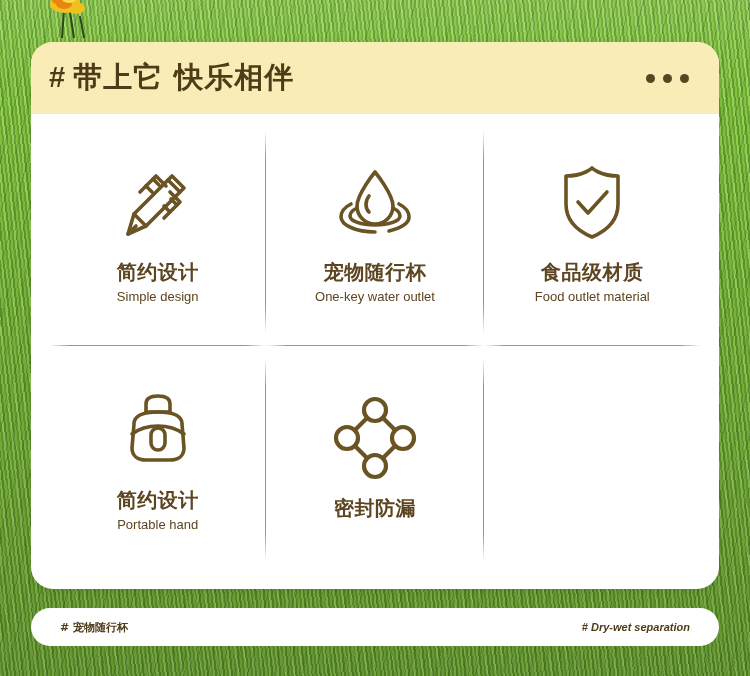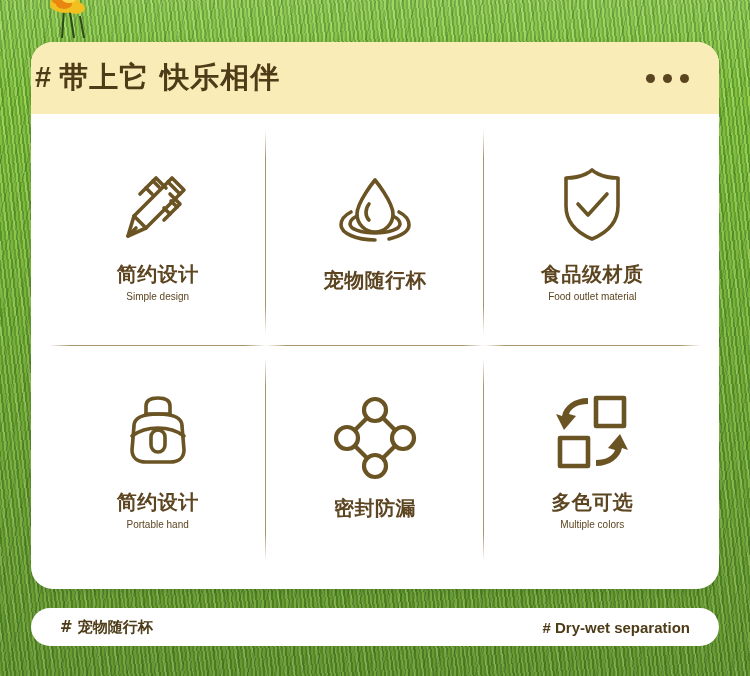--- a/index.html
+++ b/index.html
@@ -60,21 +60,21 @@
     z-index: 3;
   }
 
   
   #header-banner {
     height: 72px;
     background: #faecb6;
     display: flex;
     align-items: center;
     justify-content: space-between;
-    padding: 0 26px 0 4px;
+    padding: 0 26px 0 18px;
     box-sizing: border-box;
   }
   #header-title {
     font-size: 29px;
     font-weight: 700;
     color: #4e3b17;
     letter-spacing: 1px;
     white-space: nowrap;
     font-family: "DejaVu Sans", "Liberation Sans", sans-serif;
   }
@@ -148,21 +148,21 @@
     font-size: 20px;
     font-weight: 700;
     color: #5c4520;
     line-height: 1.25;
     letter-spacing: 0.5px;
     margin-bottom: 4px;
     font-family: "DejaVu Sans", "Liberation Sans", sans-serif;
     white-space: nowrap;
   }
   .feature-title-en {
-    font-size: 10px;
+    font-size: 13px;
     font-weight: 400;
     color: #5c4520;
     line-height: 1.25;
     white-space: nowrap;
     font-family: "Liberation Sans", sans-serif;
   }
 
   
   #footer-bar {
     position: absolute;
@@ -173,28 +173,29 @@
     background: #ffffff;
     border-radius: 19px;
     display: flex;
     align-items: center;
     justify-content: space-between;
     padding: 0 29px;
     box-sizing: border-box;
     z-index: 3;
   }
   .footer-tag {
-    font-size: 15px;
+    font-size: 11px;
     font-weight: 700;
     color: #4e3b17;
     white-space: nowrap;
     font-family: "DejaVu Sans", "Liberation Sans", sans-serif;
   }
   #footer-tag-right {
     font-family: "Liberation Sans", sans-serif;
+    font-style: italic;
   }
 </style>
 </head>
 <body>
 
 <div id="grass-bg"></div>
 
 <svg id="dandelion" viewBox="0 0 64 54" xmlns="http://www.w3.org/2000/svg">
   <g stroke="#2d4a18" stroke-width="2" fill="none">
     <path d="M22 52 L24 24"></path>
@@ -257,20 +258,21 @@
 
           <path d="M40 40 C36 45 36 52 40 56"></path>
 
           <path d="M28 52 C24 54 21 57 21 60 C21 65 32 69 46 69 C60 69 71 65 71 60 C71 57 68 54 64 52"></path>
 
           <path d="M22 48 C16 51 12 56 12 61 C12 69 27 76 46 76"></path>
           <path d="M70 48 C76 51 80 56 80 61 C80 67 72 72 60 75"></path>
         </svg>
       </div>
       <div class="feature-title-cn">宠物随行杯</div>
+      <div class="feature-title-en">One-key water outlet</div>
     </div>
 
     <div class="feature-cell">
       <div class="feature-icon">
         <svg width="92" height="92" viewBox="0 0 92 92" xmlns="http://www.w3.org/2000/svg" fill="none" stroke="#6b5424" stroke-width="3.6" stroke-linecap="round" stroke-linejoin="round">
           <path d="M46 12 C46 12 38 20 20 20 L20 48 C20 66 34 76 46 81 C58 76 72 66 72 48 L72 20 C54 20 46 12 46 12 Z"></path>
           <path d="M32 46 L42 57 L61 36"></path>
         </svg>
       </div>
       <div class="feature-title-cn">食品级材质</div>
@@ -304,36 +306,20 @@
           <circle cx="74" cy="46" r="11"></circle>
           <path d="M38 26 L26 38"></path>
           <path d="M54 26 L66 38"></path>
           <path d="M38 66 L26 54"></path>
           <path d="M54 66 L66 54"></path>
         </svg>
       </div>
       <div class="feature-title-cn">密封防漏</div>
     </div>
 
-    <div class="feature-cell">
-      <div class="feature-icon">
-        <svg width="92" height="92" viewBox="0 0 92 92" xmlns="http://www.w3.org/2000/svg">
-          <g fill="none" stroke="#6b5424" stroke-width="4.6" stroke-linejoin="round">
-            <rect x="50" y="12" width="28" height="28"></rect>
-            <rect x="14" y="52" width="28" height="28"></rect>
-          </g>
-
-          <path d="M42 12 C28 12 18 20 16 30 L10 28 L18 44 L30 30 L23 28 C25 22 32 18 42 18 Z" fill="#6b5424"></path>
-
-          <path d="M50 80 C64 80 74 72 76 62 L82 64 L74 48 L62 62 L69 64 C67 70 60 74 50 74 Z" fill="#6b5424"></path>
-        </svg>
-      </div>
-      <div class="feature-title-cn">多色可选</div>
-      <div class="feature-title-en">Multiple colors</div>
-    </div>
 
   </div>
 </div>
 
 <div id="footer-bar">
   <div class="footer-tag" id="footer-tag-left"># 宠物随行杯</div>
   <div class="footer-tag" id="footer-tag-right"># Dry-wet separation</div>
 </div>
 
 </body></html>

